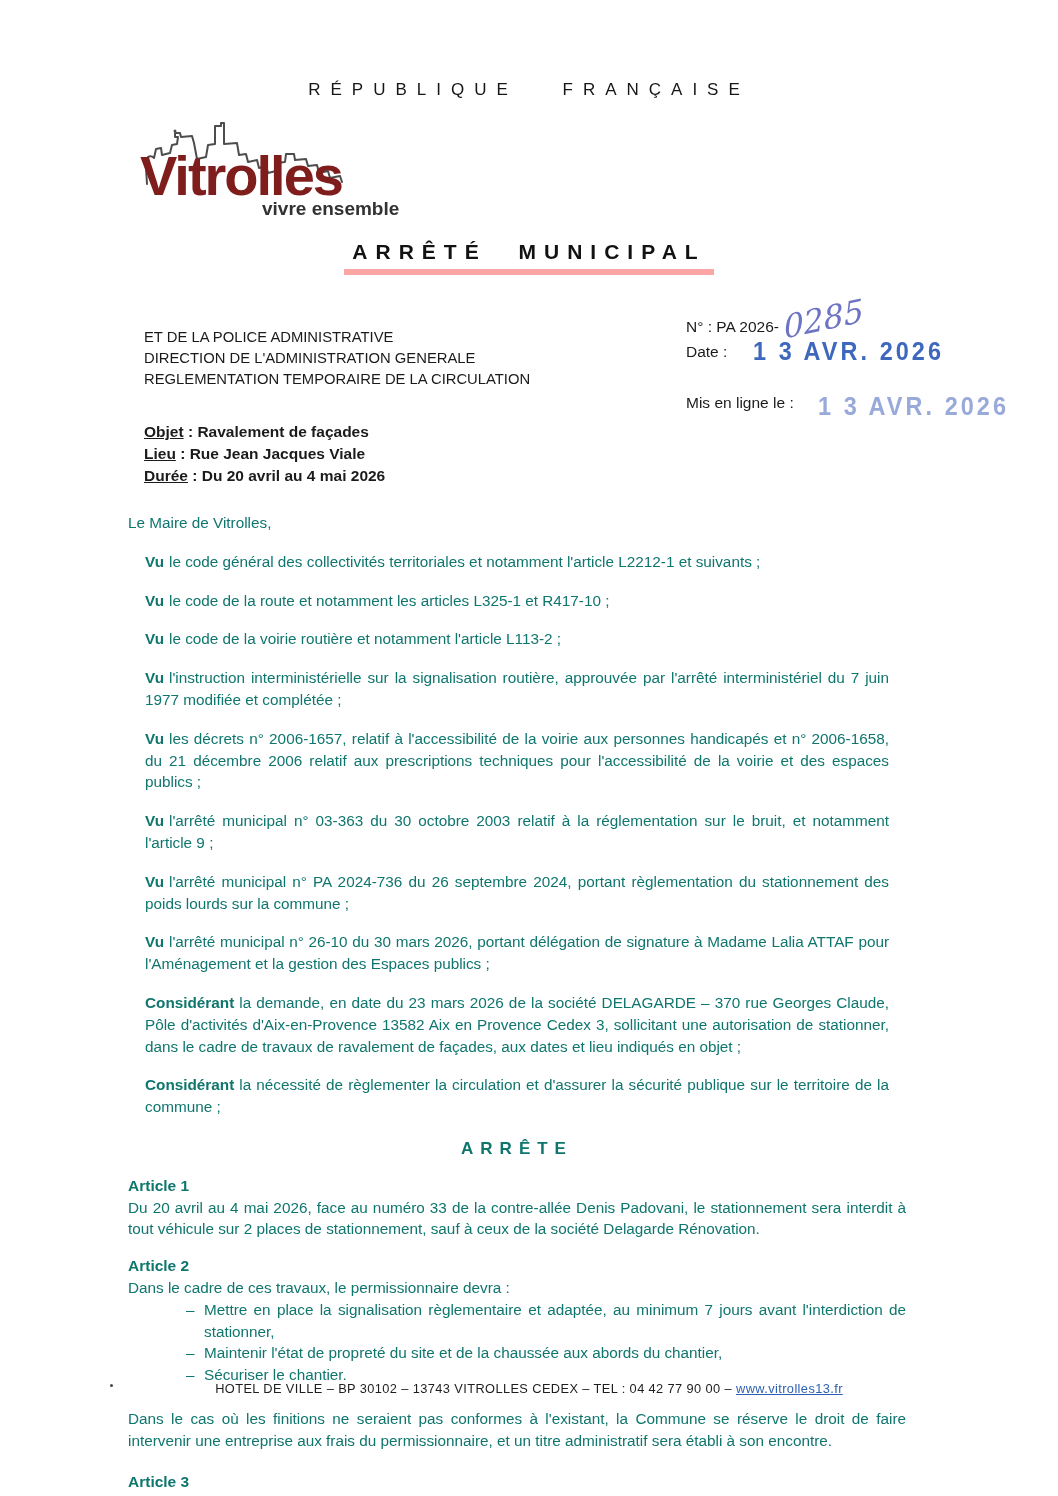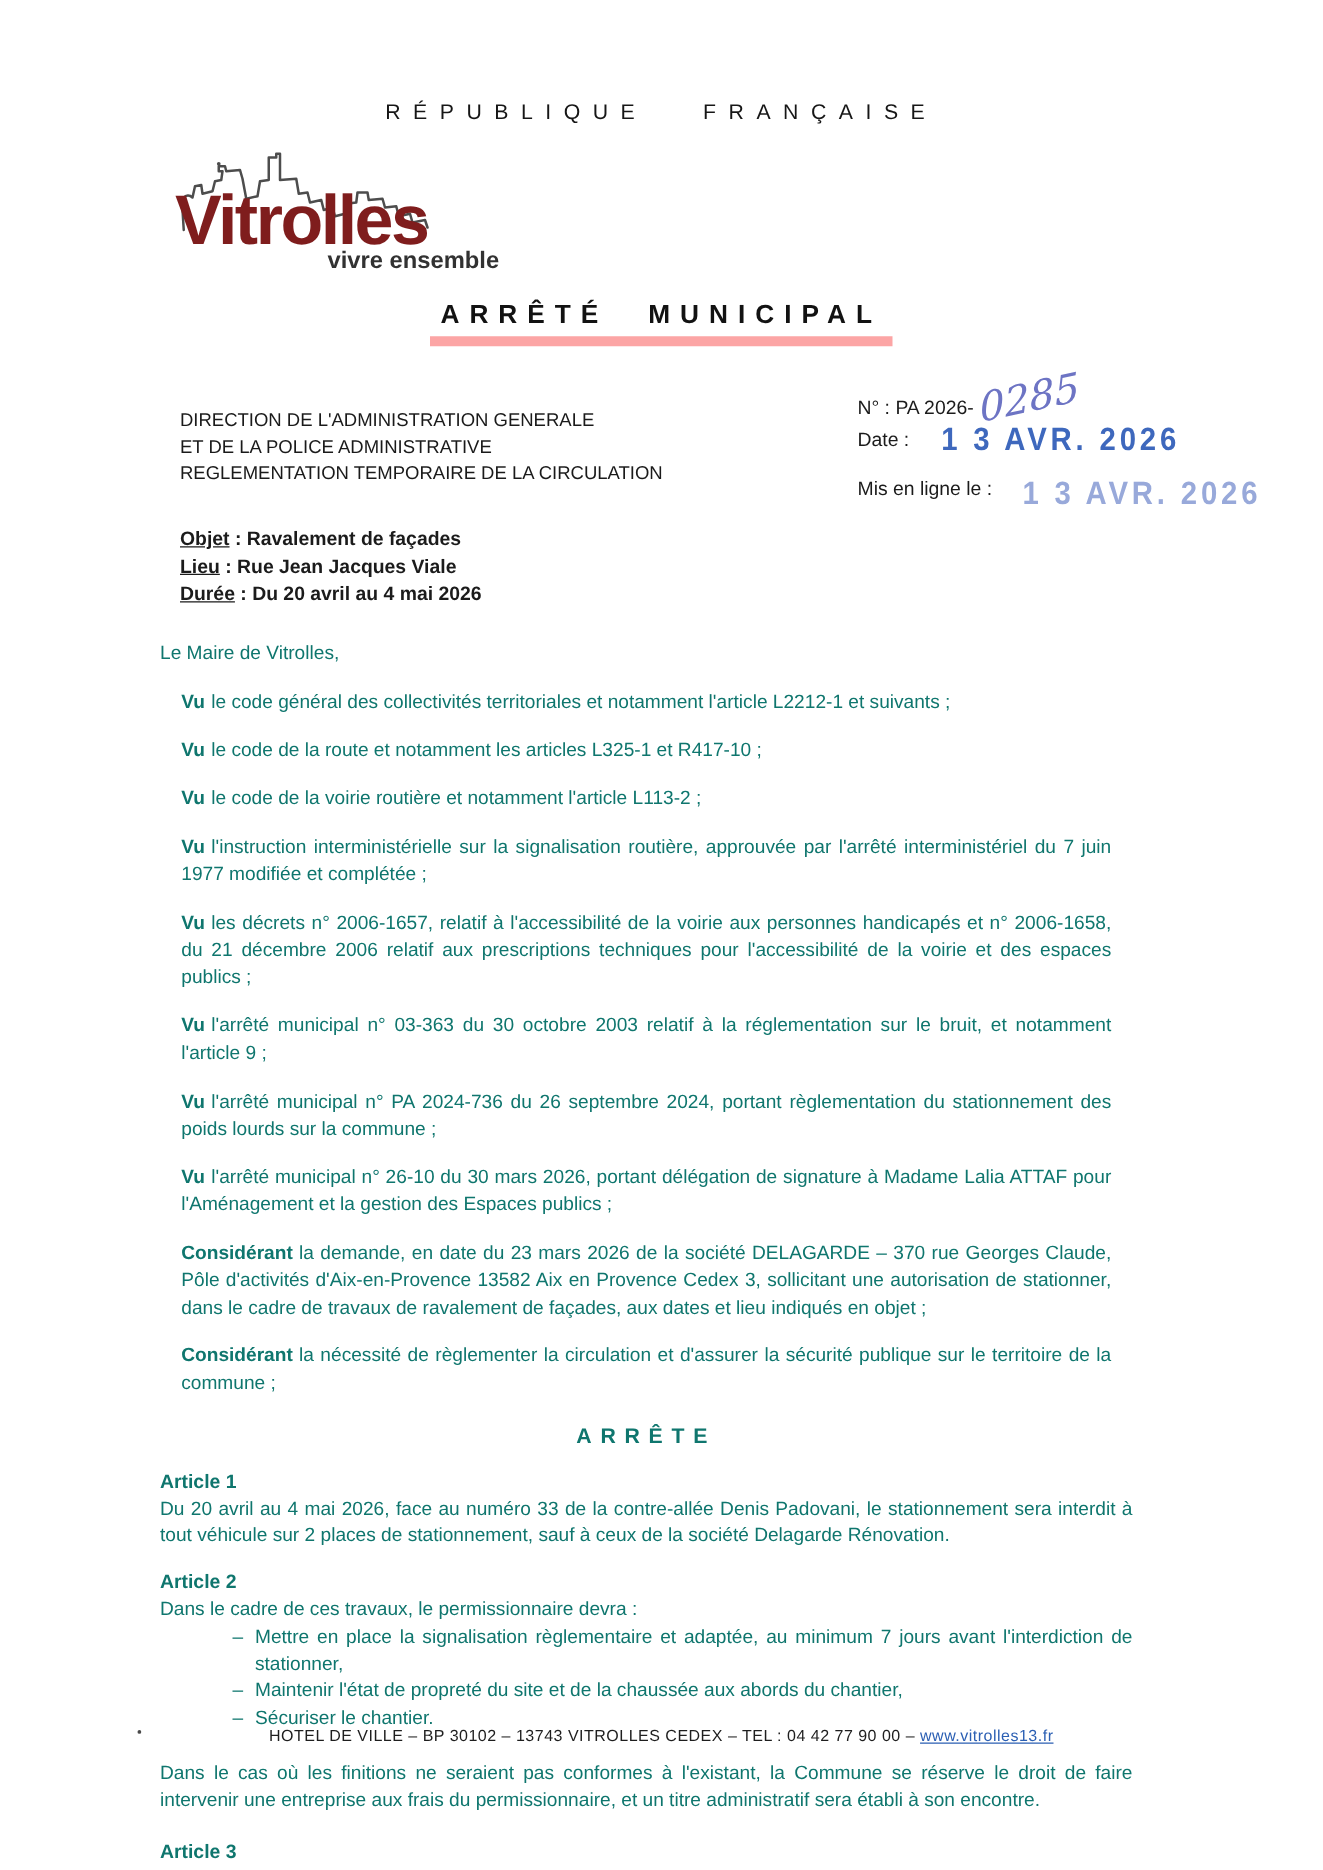--- a/index.html
+++ b/index.html
@@ -19,41 +19,41 @@
     position:relative;margin-top:32px;font-size:56px;font-weight:bold;
     letter-spacing:-2px;color:#7f1d1d;line-height:1;
   }
   .logo .tagline{
     margin-top:-6px;margin-left:122px;font-size:19px;font-weight:bold;color:#323232;
   }
   
   .doc-title{position:absolute;top:240px;left:0;right:0;text-align:center;}
   .doc-title span{
     display:inline-block;font-size:21px;font-weight:bold;letter-spacing:8px;
-    word-spacing:18px;color:#121212;border-bottom:8px solid #fca5a5;padding:0 8px 5px 8px;
+    word-spacing:18px;color:#121212;border-bottom:6px solid #fca5a5;padding:0 8px 5px 8px;
   }
   
   .direction{
     position:absolute;left:144px;top:327px;width:470px;
     font-size:14.8px;line-height:21px;color:#1a1a1a;
   }
   
   .reference{position:absolute;left:686px;top:318px;width:360px;font-size:15.5px;}
   .ref-line{white-space:nowrap;}
   .handwritten{
     display:inline-block;font-family:"DejaVu Serif",serif;font-style:italic;
     font-size:32px;line-height:0;transform:rotate(-12deg) skewX(-8deg);
     position:relative;top:-2px;left:4px;
   }
   .stamp{
     display:inline-block;font-weight:bold;letter-spacing:3px;font-size:23px;
     transform:scale(1.02,1.12);transform-origin:left center;
   }
   .stamp-date{margin-left:26px;position:relative;top:2px;}
-  .online-line{margin-top:12px;}
+  .online-line{margin-top:24px;}
   .stamp-online{margin-left:24px;position:relative;top:6px;}
   
   .subject{position:absolute;left:144px;top:421px;font-size:15.5px;font-weight:bold;line-height:22px;}
   .subject .u{text-decoration:underline;}
   
   .body{
     position:absolute;left:128px;top:512px;width:778px;
     font-size:15.3px;line-height:21.8px;text-align:justify;color:#0f766e;
   }
   .salutation{margin:0 0 11px 0;}
@@ -97,22 +97,22 @@
     </span>
     <div class="wordmark">Vitrolles</div>
     <div class="tagline">vivre ensemble</div>
   </div>
 
   <div class="doc-title">
     <span>ARRÊTÉ MUNICIPAL</span>
   </div>
 
   <div class="direction">
+    <div>ET DE LA POLICE ADMINISTRATIVE</div>
     <div>DIRECTION DE L'ADMINISTRATION GENERALE</div>
-    <div>ET DE LA POLICE ADMINISTRATIVE</div>
     <div>REGLEMENTATION TEMPORAIRE DE LA CIRCULATION</div>
   </div>
 
   <div class="reference">
     <div class="ref-line">
       <span>N° : PA 2026-</span><span class="handwritten" style="color:#6d74c4;">0285</span>
     </div>
     <div class="ref-line">
       <span>Date :</span><span class="stamp stamp-date" style="color:#3e68bd;">1 3 AVR. 2026</span>
     </div>

